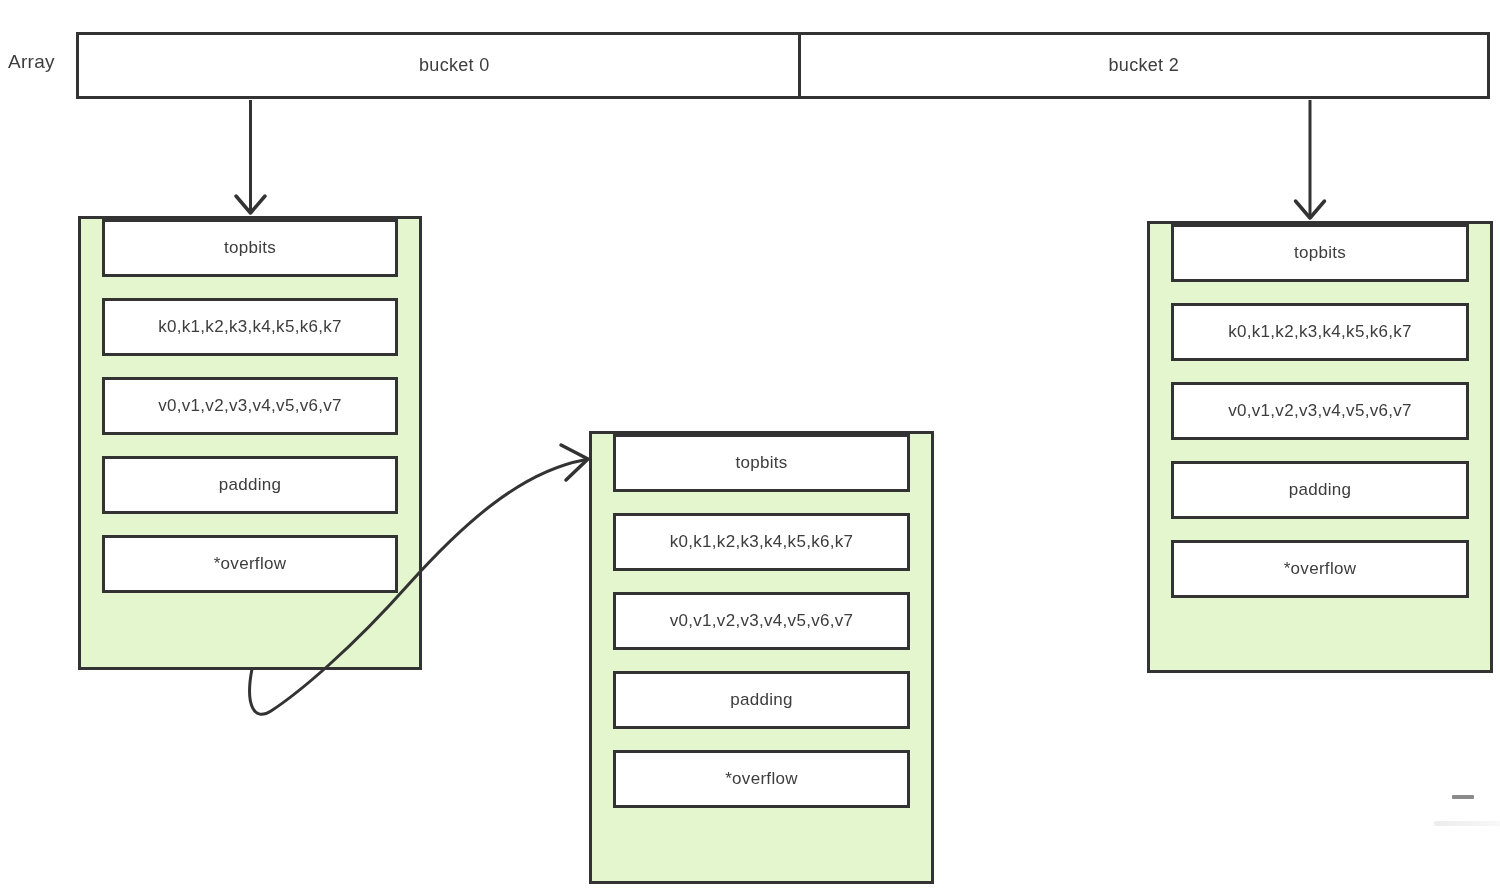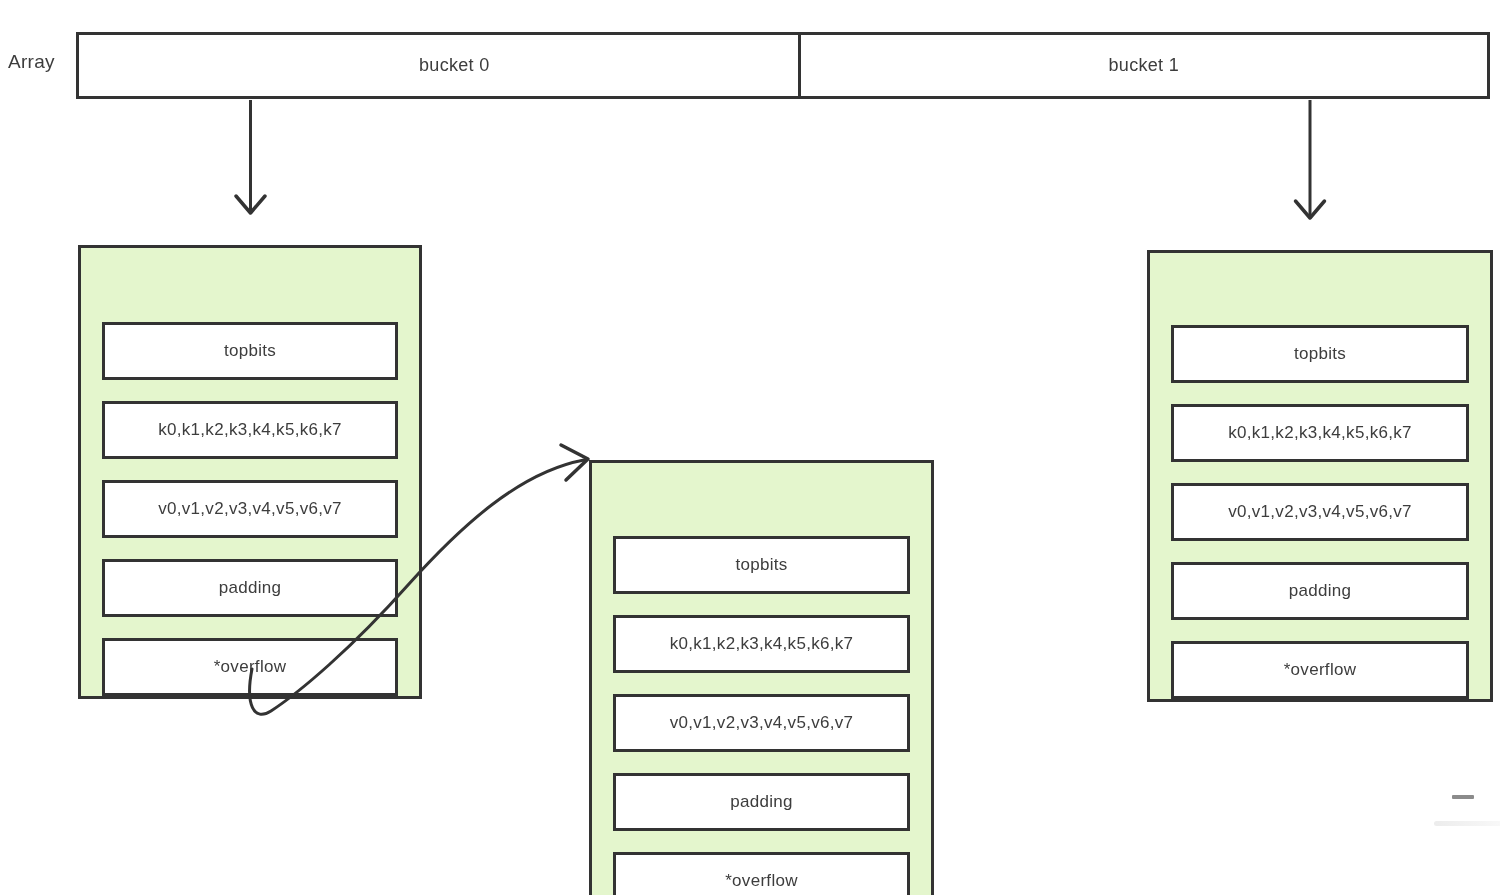--- a/index.html
+++ b/index.html
@@ -37,24 +37,23 @@
     border-left:3px solid var(--line);
     box-sizing:border-box;
   }
   .array-cell:first-child{border-left:none;}
   .detail-box{
     position:absolute;
     background:var(--bucket-fill);
     border:3px solid var(--line);
     box-sizing:border-box;
     display:flex;flex-direction:column;
-    justify-content:flex-end;
+    justify-content:flex-start;
     gap:21px;
     padding:0 21px;
-    margin-top:29px;
   }
   .detail-box.left  {left:78px;  top:216px; width:344px; height:454px;}
   .detail-box.middle{left:589px; top:431px; width:345px; height:453px;}
   .detail-box.right {left:1147px;top:221px; width:346px; height:452px;}
   .field-row{
     height:58px;flex:0 0 58px;
     background:#fff;
     border:3px solid var(--line);
     box-sizing:border-box;
     display:flex;align-items:center;justify-content:center;
@@ -83,21 +82,21 @@
 </style>
 </head>
 <body>
 
 <div class="canvas">
 
   <span class="array-label">Array</span>
 
   <div class="array-row">
     <div class="array-cell">bucket 0</div>
-    <div class="array-cell">bucket 1</div>
+    <div class="array-cell">bucket 2</div>
   </div>
 
   <div class="detail-box left">
     <div class="field-row">topbits</div>
     <div class="field-row">k0,k1,k2,k3,k4,k5,k6,k7</div>
     <div class="field-row">v0,v1,v2,v3,v4,v5,v6,v7</div>
     <div class="field-row">padding</div>
     <div class="field-row">*overflow</div>
   </div>
 

